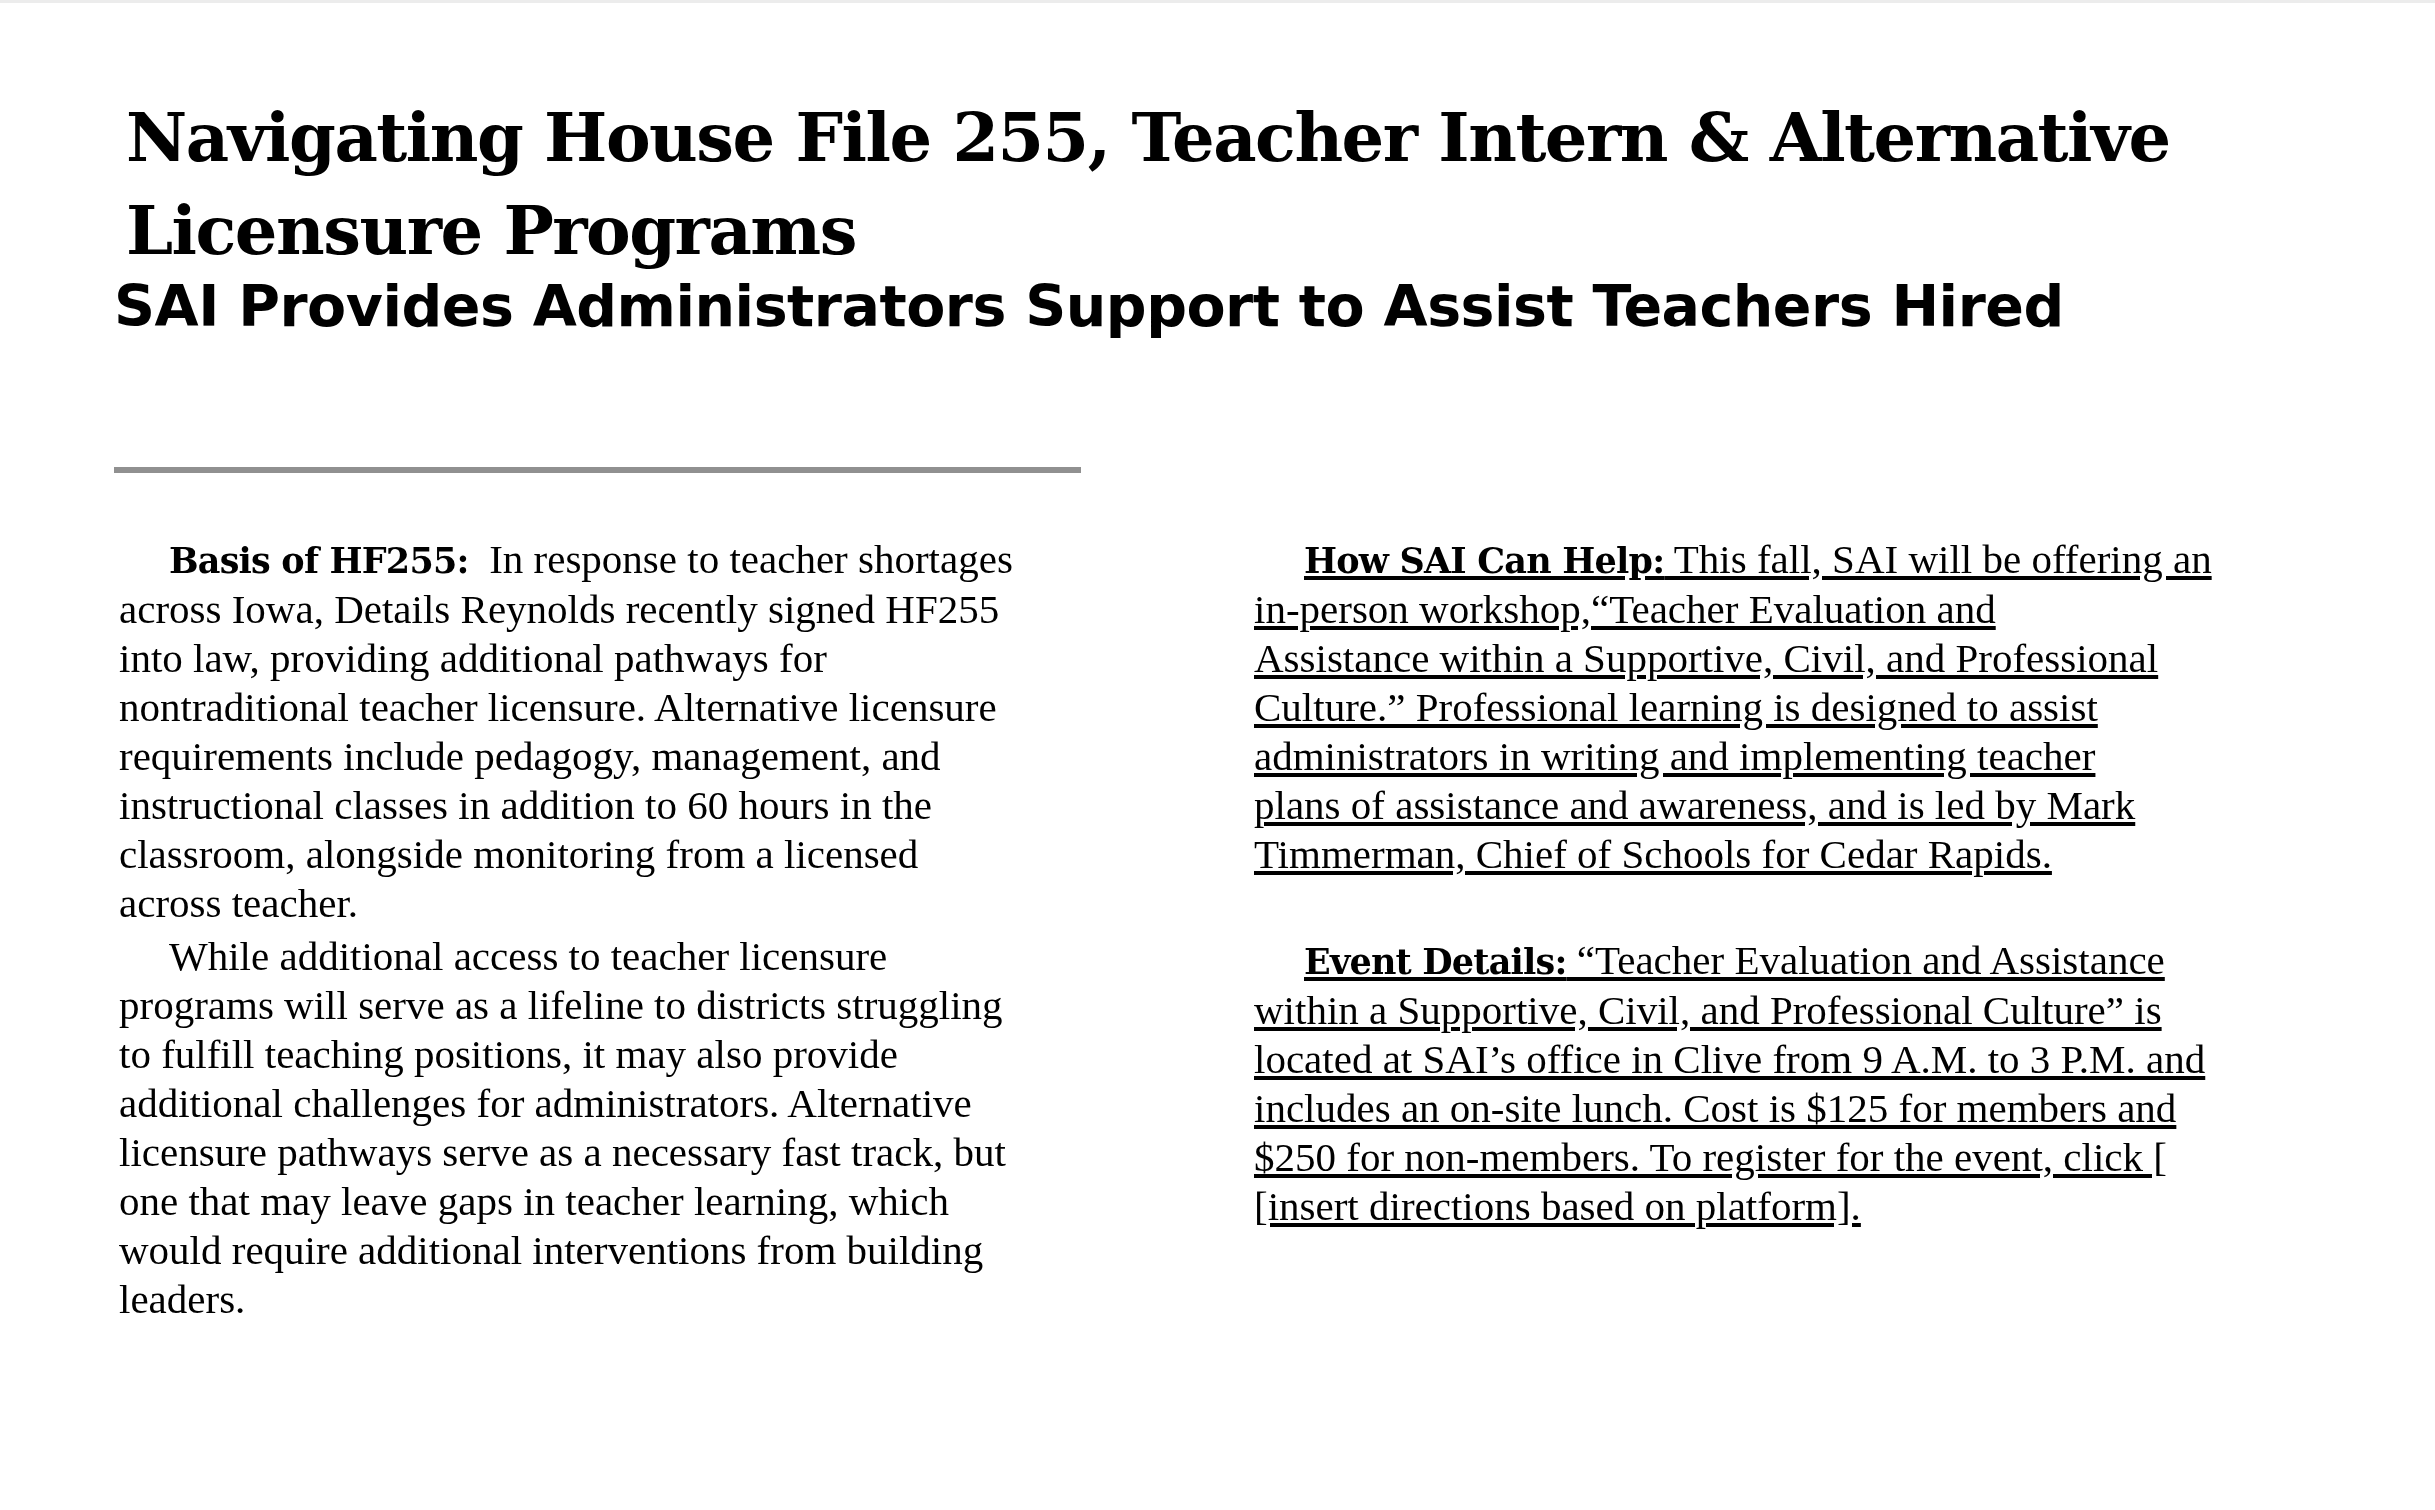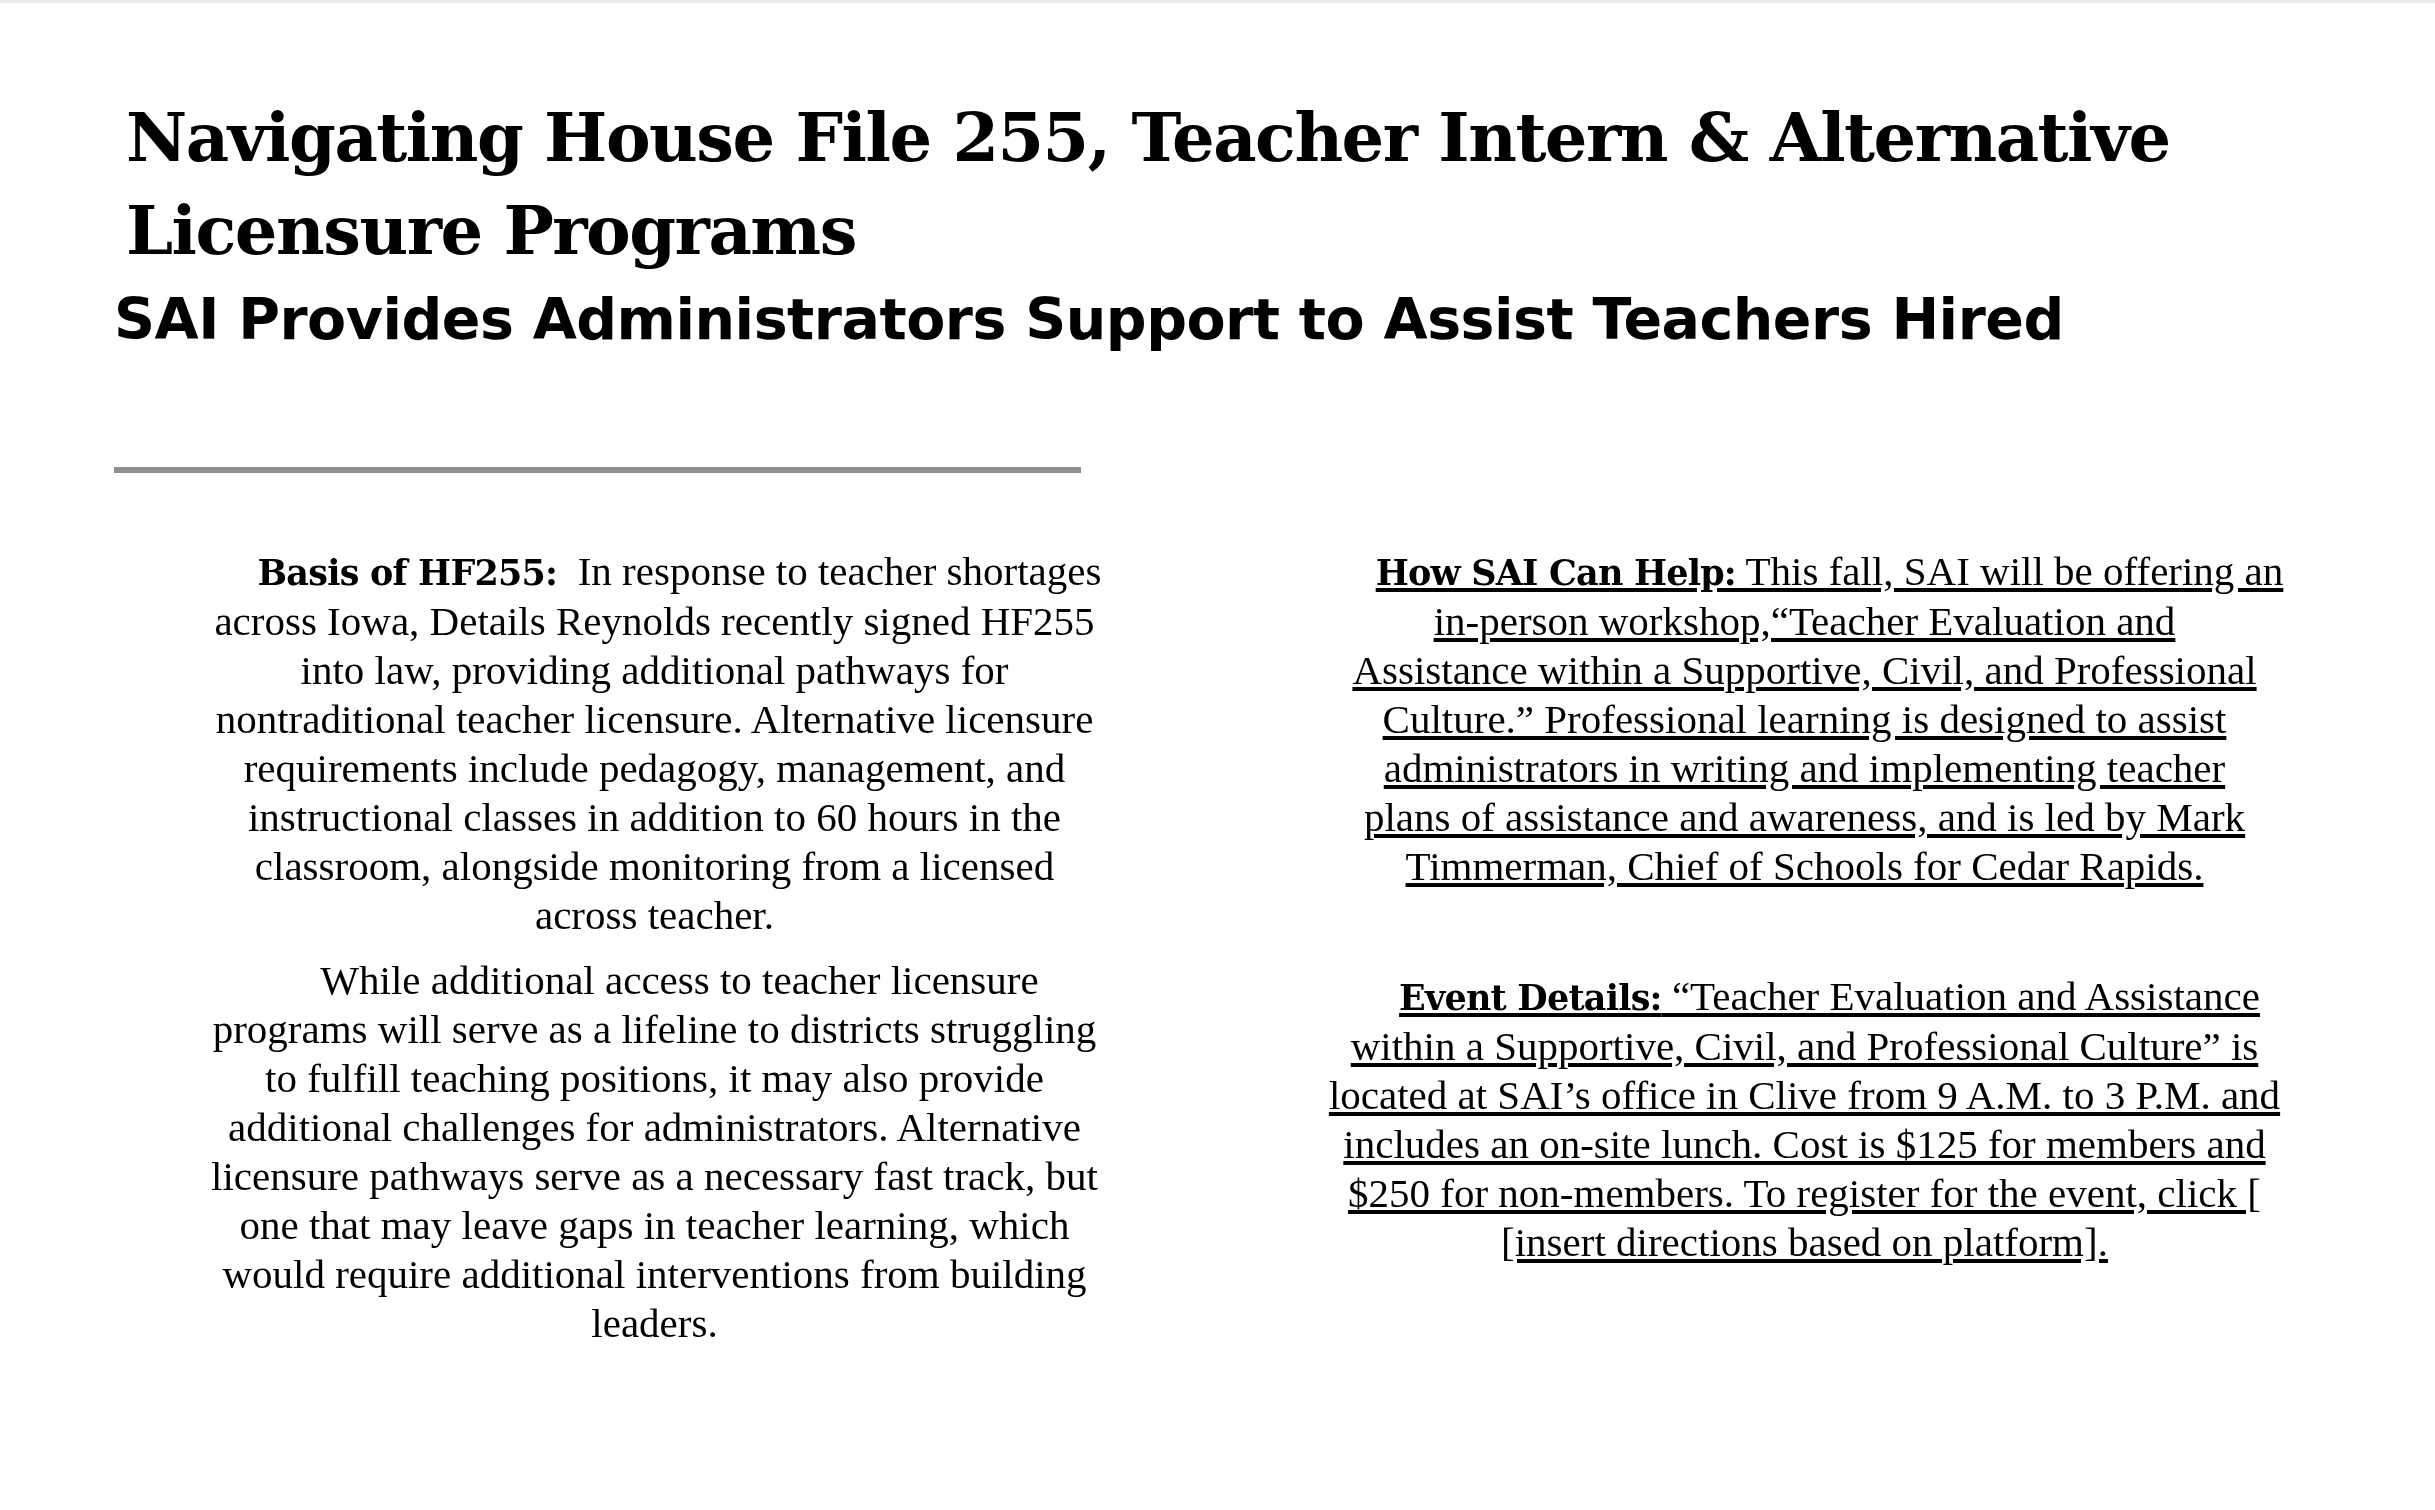--- a/index.html
+++ b/index.html
@@ -30,21 +30,21 @@
     font-family: "DejaVu Serif", serif;
     font-weight: bold;
     font-size: 67px;
     line-height: 93px;
     letter-spacing: -1.5px;
   }
   .title .line { display: block; white-space: nowrap; }
   .subtitle {
     position: absolute;
     left: 114px;
-    top: 278px;
+    top: 265px;
     width: 2277px;
     margin: 0;
     font-family: "DejaVu Sans", sans-serif;
     font-weight: bold;
     font-size: 57px;
     line-height: 83px;
     letter-spacing: -0.5px;
   }
   .subtitle .line { display: block; white-space: nowrap; }
   .rule {
@@ -57,21 +57,21 @@
   }
   .column {
     position: absolute;
     top: 531px;
     font-family: "Liberation Serif", serif;
     font-size: 41px;
     line-height: 49px;
   }
   .col-left { left: 115px; width: 1079px; }
   .col-right { left: 1250px; width: 1109px; text-decoration: underline; }
-  .para { margin: 16px; text-align: center; }
+  .para { margin: 4px; }
   .para .line { display: block; white-space: nowrap; }
   .para .line.indent { padding-left: 50px; }
   .lead {
     font-family: "DejaVu Serif", serif;
     font-weight: bold;
     font-size: 35px;
     letter-spacing: -0.8px;
   }
   .gap { height: 49px; }
 </style>

